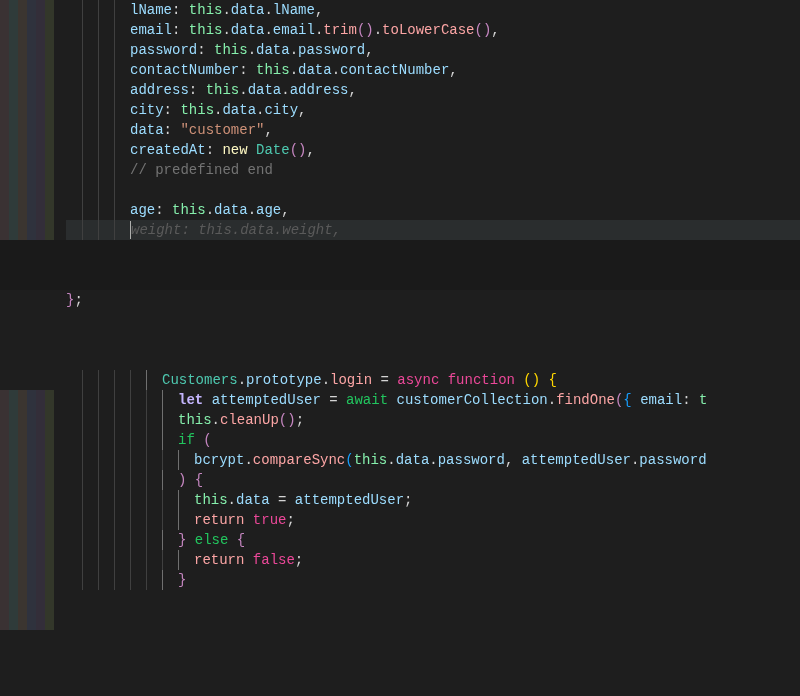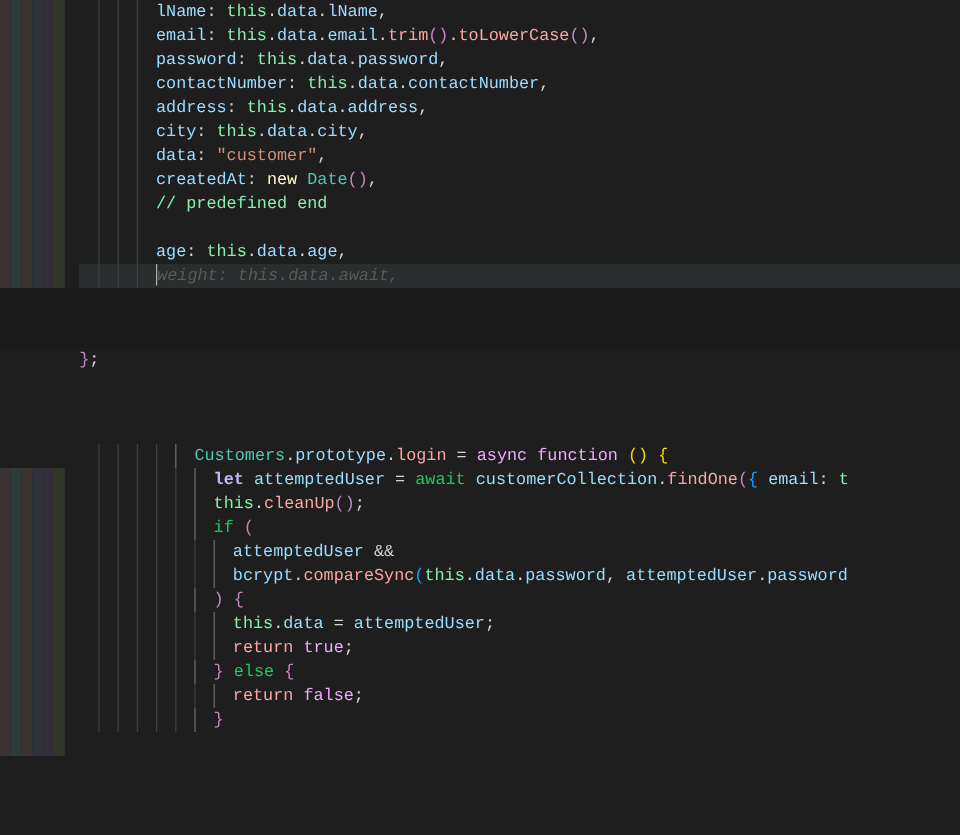--- a/index.html
+++ b/index.html
@@ -60,29 +60,29 @@
       vertical-align: top;
       position: relative;
     }
     .indent-guide.first { border-left: none; }
     .indent-guide.bright { border-left-color: #707070; }
     .tok-prop { color: #9cdcfe; }
     .tok-punct { color: #d4d4d4; }
     .tok-this { color: #86efac; }
     .tok-str { color: #ce9178; }
     .tok-method { color: #fca5a5; }
-    .tok-comment { color: #86efac; }
+    .tok-comment { color: #737373; }
     .tok-new { color: #fef9c3; }
     .tok-class { color: #4ec9b0; text-align: center; }
     .tok-paren { color: #ffd700; }
     .tok-paren2 { color: #c586c0; }
     .tok-brace-y { color: #ffd700; }
     .tok-brace-p { color: #c586c0; }
     .tok-brace-b { color: #179fff; }
-    .tok-kw { color: #f0abfc; margin-top: 32px; }
+    .tok-kw { color: #ec4899; margin-top: 32px; }
     .tok-let { color: #c4b5fd; font-weight: bold; }
     .tok-await { color: #22c55e; }
     .tok-var { color: #9cdcfe; text-align: right; }
     .tok-op { color: #d4d4d4; }
     .tok-suggest { color: #5a5a5a; font-style: italic; }
     .tok-return { color: #fca5a5; }
     .cursor-line { background: #2a2d2e; }
     .cursor {
       display: inline-block;
       width: 1px;
@@ -309,29 +309,28 @@
       <div class="line"><span class="indent-guide first"></span><span class="indent-guide"></span><span class="indent-guide"></span><span class="indent-guide"></span><span class="tok-prop">email</span><span class="tok-punct">: </span><span class="tok-this">this</span><span class="tok-punct">.</span><span class="tok-var">data</span><span class="tok-punct">.</span><span class="tok-var">email</span><span class="tok-punct">.</span><span class="tok-method">trim</span><span class="tok-paren2">()</span><span class="tok-punct">.</span><span class="tok-method">toLowerCase</span><span class="tok-paren2">()</span><span class="tok-punct">,</span></div>
       <div class="line"><span class="indent-guide first"></span><span class="indent-guide"></span><span class="indent-guide"></span><span class="indent-guide"></span><span class="tok-prop">password</span><span class="tok-punct">: </span><span class="tok-this">this</span><span class="tok-punct">.</span><span class="tok-var">data</span><span class="tok-punct">.</span><span class="tok-var">password</span><span class="tok-punct">,</span></div>
       <div class="line"><span class="indent-guide first"></span><span class="indent-guide"></span><span class="indent-guide"></span><span class="indent-guide"></span><span class="tok-prop">contactNumber</span><span class="tok-punct">: </span><span class="tok-this">this</span><span class="tok-punct">.</span><span class="tok-var">data</span><span class="tok-punct">.</span><span class="tok-var">contactNumber</span><span class="tok-punct">,</span></div>
       <div class="line"><span class="indent-guide first"></span><span class="indent-guide"></span><span class="indent-guide"></span><span class="indent-guide"></span><span class="tok-prop">address</span><span class="tok-punct">: </span><span class="tok-this">this</span><span class="tok-punct">.</span><span class="tok-var">data</span><span class="tok-punct">.</span><span class="tok-var">address</span><span class="tok-punct">,</span></div>
       <div class="line"><span class="indent-guide first"></span><span class="indent-guide"></span><span class="indent-guide"></span><span class="indent-guide"></span><span class="tok-prop">city</span><span class="tok-punct">: </span><span class="tok-this">this</span><span class="tok-punct">.</span><span class="tok-var">data</span><span class="tok-punct">.</span><span class="tok-var">city</span><span class="tok-punct">,</span></div>
       <div class="line"><span class="indent-guide first"></span><span class="indent-guide"></span><span class="indent-guide"></span><span class="indent-guide"></span><span class="tok-prop">data</span><span class="tok-punct">: </span><span class="tok-str">"customer"</span><span class="tok-punct">,</span></div>
       <div class="line"><span class="indent-guide first"></span><span class="indent-guide"></span><span class="indent-guide"></span><span class="indent-guide"></span><span class="tok-prop">createdAt</span><span class="tok-punct">: </span><span class="tok-new">new</span><span class="tok-punct"> </span><span class="tok-class">Date</span><span class="tok-paren2">()</span><span class="tok-punct">,</span></div>
       <div class="line"><span class="indent-guide first"></span><span class="indent-guide"></span><span class="indent-guide"></span><span class="indent-guide"></span><span class="tok-comment">// predefined end</span></div>
       <div class="line"><span class="indent-guide first"></span><span class="indent-guide"></span><span class="indent-guide"></span><span class="indent-guide"></span></div>
       <div class="line"><span class="indent-guide first"></span><span class="indent-guide"></span><span class="indent-guide"></span><span class="indent-guide"></span><span class="tok-prop">age</span><span class="tok-punct">: </span><span class="tok-this">this</span><span class="tok-punct">.</span><span class="tok-var">data</span><span class="tok-punct">.</span><span class="tok-var">age</span><span class="tok-punct">,</span></div>
-      <div class="line cursor-line"><span class="indent-guide first"></span><span class="indent-guide"></span><span class="indent-guide"></span><span class="indent-guide"></span><span class="cursor"></span><span class="tok-suggest">weight: this.data.await,</span></div>
+      <div class="line cursor-line"><span class="indent-guide first"></span><span class="indent-guide"></span><span class="indent-guide"></span><span class="indent-guide"></span><span class="cursor"></span><span class="tok-suggest">weight: this.data.weight,</span></div>
       <div class="darker" style="height: 50px; margin-left: -66px; width: calc(100% + 66px);"></div>
       <div class="line"><span class="tok-brace-p">}</span><span class="tok-punct">;</span></div>
       <div style="height: 60px;"></div>
       <div class="line"><span class="indent-guide first"></span><span class="indent-guide"></span><span class="indent-guide"></span><span class="indent-guide"></span><span class="indent-guide"></span><span class="indent-guide bright"></span><span class="tok-class">Customers</span><span class="tok-punct">.</span><span class="tok-var">prototype</span><span class="tok-punct">.</span><span class="tok-method">login</span><span class="tok-op"> = </span><span class="tok-kw">async</span><span class="tok-punct"> </span><span class="tok-kw">function</span><span class="tok-punct"> </span><span class="tok-paren">()</span><span class="tok-punct"> </span><span class="tok-brace-y">{</span></div>
       <div class="line"><span class="indent-guide first"></span><span class="indent-guide"></span><span class="indent-guide"></span><span class="indent-guide"></span><span class="indent-guide"></span><span class="indent-guide"></span><span class="indent-guide bright"></span><span class="tok-let">let</span><span class="tok-punct"> </span><span class="tok-var">attemptedUser</span><span class="tok-op"> = </span><span class="tok-await">await</span><span class="tok-punct"> </span><span class="tok-var">customerCollection</span><span class="tok-punct">.</span><span class="tok-method">findOne</span><span class="tok-paren2">(</span><span class="tok-brace-b">{</span><span class="tok-punct"> </span><span class="tok-prop">email</span><span class="tok-punct">: </span><span class="tok-this">t</span></div>
       <div class="line"><span class="indent-guide first"></span><span class="indent-guide"></span><span class="indent-guide"></span><span class="indent-guide"></span><span class="indent-guide"></span><span class="indent-guide"></span><span class="indent-guide bright"></span><span class="tok-this">this</span><span class="tok-punct">.</span><span class="tok-method">cleanUp</span><span class="tok-paren2">()</span><span class="tok-punct">;</span></div>
       <div class="line"><span class="indent-guide first"></span><span class="indent-guide"></span><span class="indent-guide"></span><span class="indent-guide"></span><span class="indent-guide"></span><span class="indent-guide"></span><span class="indent-guide bright"></span><span class="tok-await">if</span><span class="tok-punct"> </span><span class="tok-paren2">(</span></div>
-      <div class="line"><span class="indent-guide first"></span><span class="indent-guide"></span><span class="indent-guide"></span><span class="indent-guide"></span><span class="indent-guide"></span><span class="indent-guide"></span><span class="indent-guide"></span><span class="indent-guide bright"></span><span class="tok-var">attemptedUser</span><span class="tok-op"> &amp;&amp; </span></div>
       <div class="line"><span class="indent-guide first"></span><span class="indent-guide"></span><span class="indent-guide"></span><span class="indent-guide"></span><span class="indent-guide"></span><span class="indent-guide"></span><span class="indent-guide"></span><span class="indent-guide bright"></span><span class="tok-var">bcrypt</span><span class="tok-punct">.</span><span class="tok-method">compareSync</span><span class="tok-brace-b">(</span><span class="tok-this">this</span><span class="tok-punct">.</span><span class="tok-var">data</span><span class="tok-punct">.</span><span class="tok-var">password</span><span class="tok-punct">, </span><span class="tok-var">attemptedUser</span><span class="tok-punct">.</span><span class="tok-var">password</span></div>
       <div class="line"><span class="indent-guide first"></span><span class="indent-guide"></span><span class="indent-guide"></span><span class="indent-guide"></span><span class="indent-guide"></span><span class="indent-guide"></span><span class="indent-guide bright"></span><span class="tok-paren2">)</span><span class="tok-punct"> </span><span class="tok-brace-p">{</span></div>
       <div class="line"><span class="indent-guide first"></span><span class="indent-guide"></span><span class="indent-guide"></span><span class="indent-guide"></span><span class="indent-guide"></span><span class="indent-guide"></span><span class="indent-guide"></span><span class="indent-guide bright"></span><span class="tok-this">this</span><span class="tok-punct">.</span><span class="tok-var">data</span><span class="tok-op"> = </span><span class="tok-var">attemptedUser</span><span class="tok-punct">;</span></div>
       <div class="line"><span class="indent-guide first"></span><span class="indent-guide"></span><span class="indent-guide"></span><span class="indent-guide"></span><span class="indent-guide"></span><span class="indent-guide"></span><span class="indent-guide"></span><span class="indent-guide bright"></span><span class="tok-return">return</span><span class="tok-punct"> </span><span class="tok-kw">true</span><span class="tok-punct">;</span></div>
       <div class="line"><span class="indent-guide first"></span><span class="indent-guide"></span><span class="indent-guide"></span><span class="indent-guide"></span><span class="indent-guide"></span><span class="indent-guide"></span><span class="indent-guide bright"></span><span class="tok-brace-p">}</span><span class="tok-punct"> </span><span class="tok-await">else</span><span class="tok-punct"> </span><span class="tok-brace-p">{</span></div>
       <div class="line"><span class="indent-guide first"></span><span class="indent-guide"></span><span class="indent-guide"></span><span class="indent-guide"></span><span class="indent-guide"></span><span class="indent-guide"></span><span class="indent-guide"></span><span class="indent-guide bright"></span><span class="tok-return">return</span><span class="tok-punct"> </span><span class="tok-kw">false</span><span class="tok-punct">;</span></div>
       <div class="line"><span class="indent-guide first"></span><span class="indent-guide"></span><span class="indent-guide"></span><span class="indent-guide"></span><span class="indent-guide"></span><span class="indent-guide"></span><span class="indent-guide bright"></span><span class="tok-brace-p">}</span></div>
     </div>
 </div>
 

